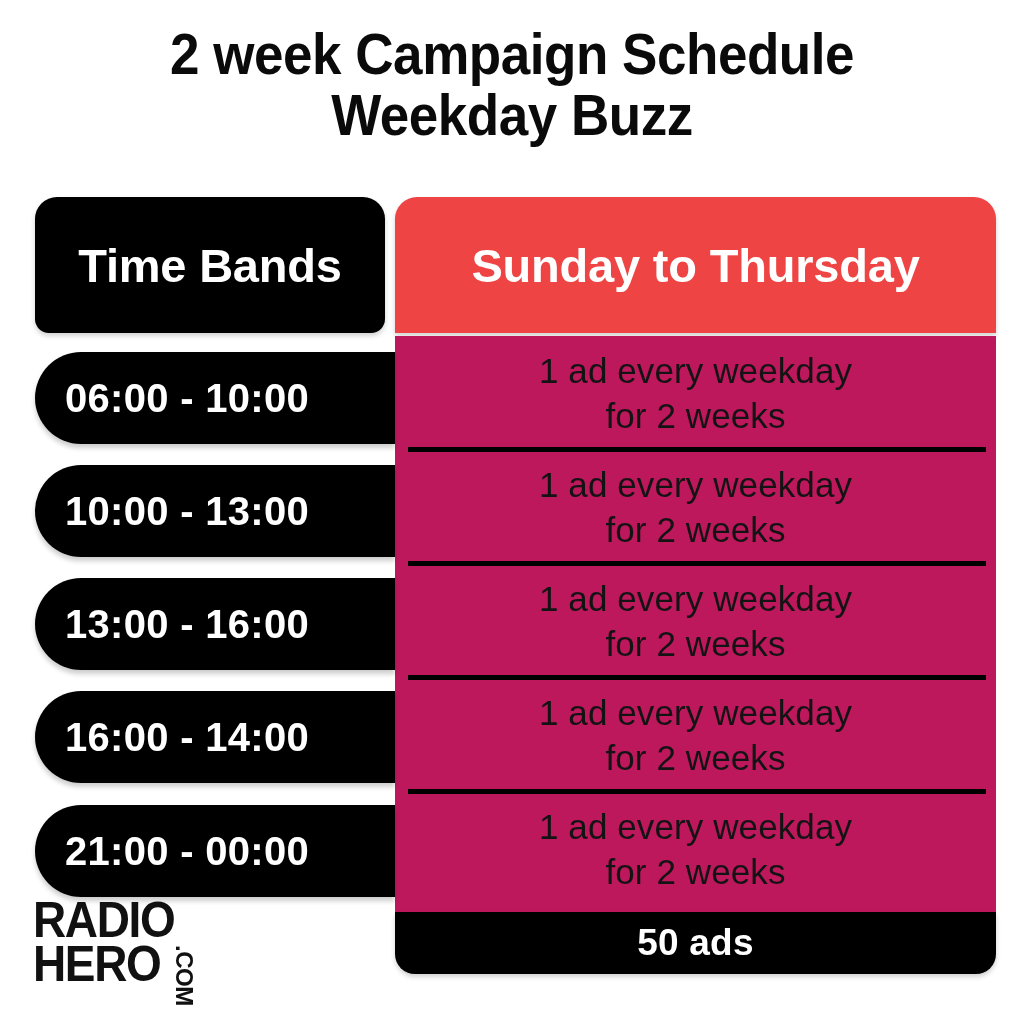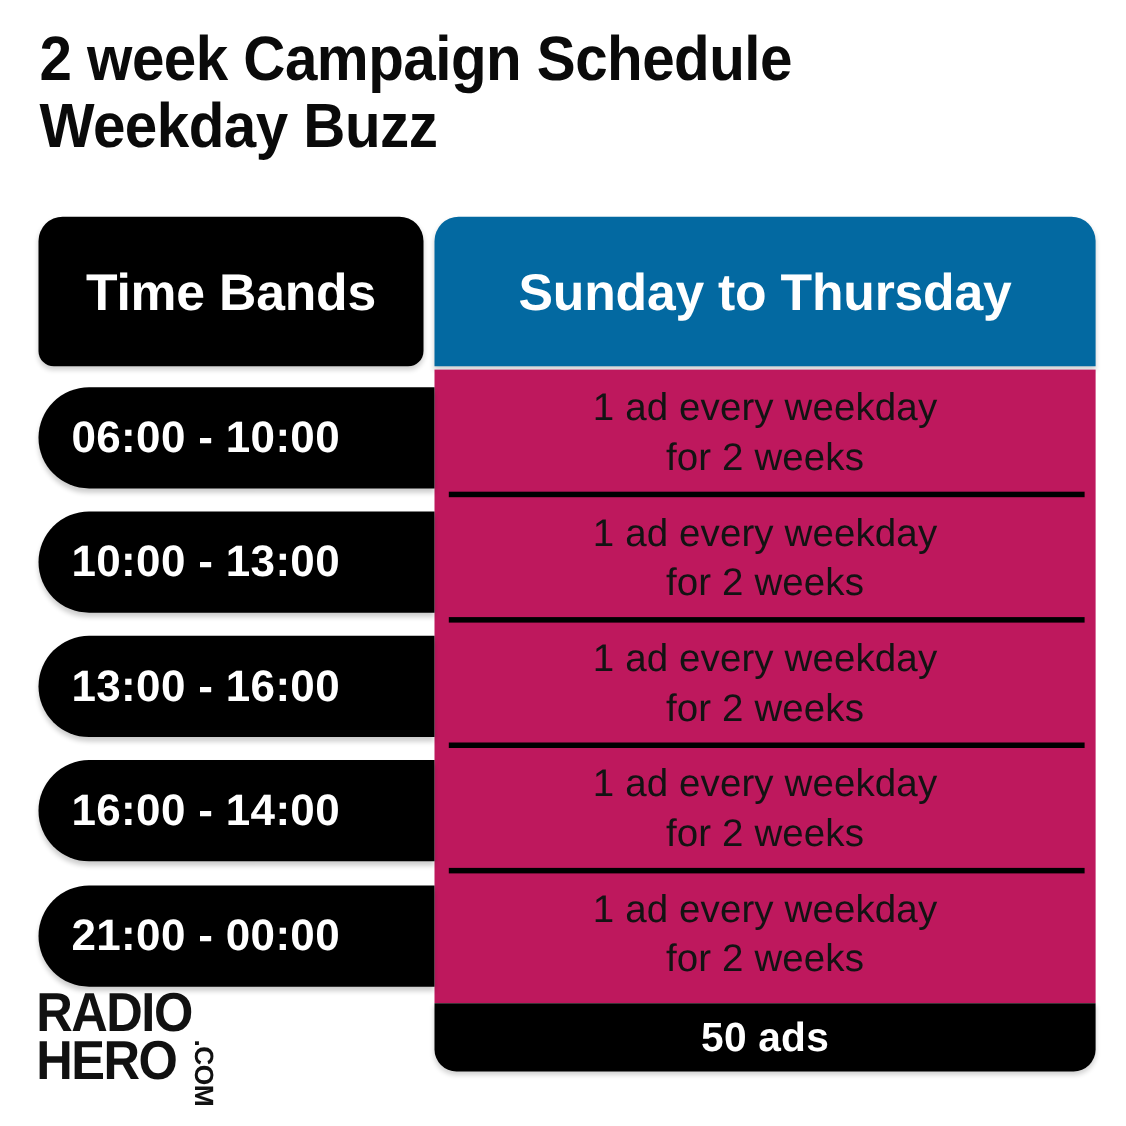--- a/index.html
+++ b/index.html
@@ -15,20 +15,21 @@
     overflow: hidden;
     position: relative;
   }
 
   
   #title-block {
     position: absolute;
     left: 0;
     top: 24px;
     width: 1024px;
+    text-align: center;
   }
   .title-line {
     display: block;
     font-family: "Liberation Sans Narrow", "Liberation Sans", sans-serif;
     font-weight: bold;
     font-size: 57px;
     line-height: 61px;
     letter-spacing: -0.5px;
     color: #0a0a0a;
     transform: scaleX(0.93);
@@ -66,21 +67,21 @@
     align-items: center;
     justify-content: center;
     box-shadow: 0 3px 5px rgba(0,0,0,0.18);
   }
   #days-header {
     position: absolute;
     left: 395px;
     top: 0;
     width: 601px;
     height: 136px;
-    background: #0369a1;
+    background: #ef4444;
     border-radius: 22px 22px 0 0;
     display: flex;
     align-items: center;
     justify-content: center;
     box-shadow: 0 3px 5px rgba(0,0,0,0.18);
   }
   .header-label {
     color: #ffffff;
     font-weight: bold;
     font-size: 47px;

